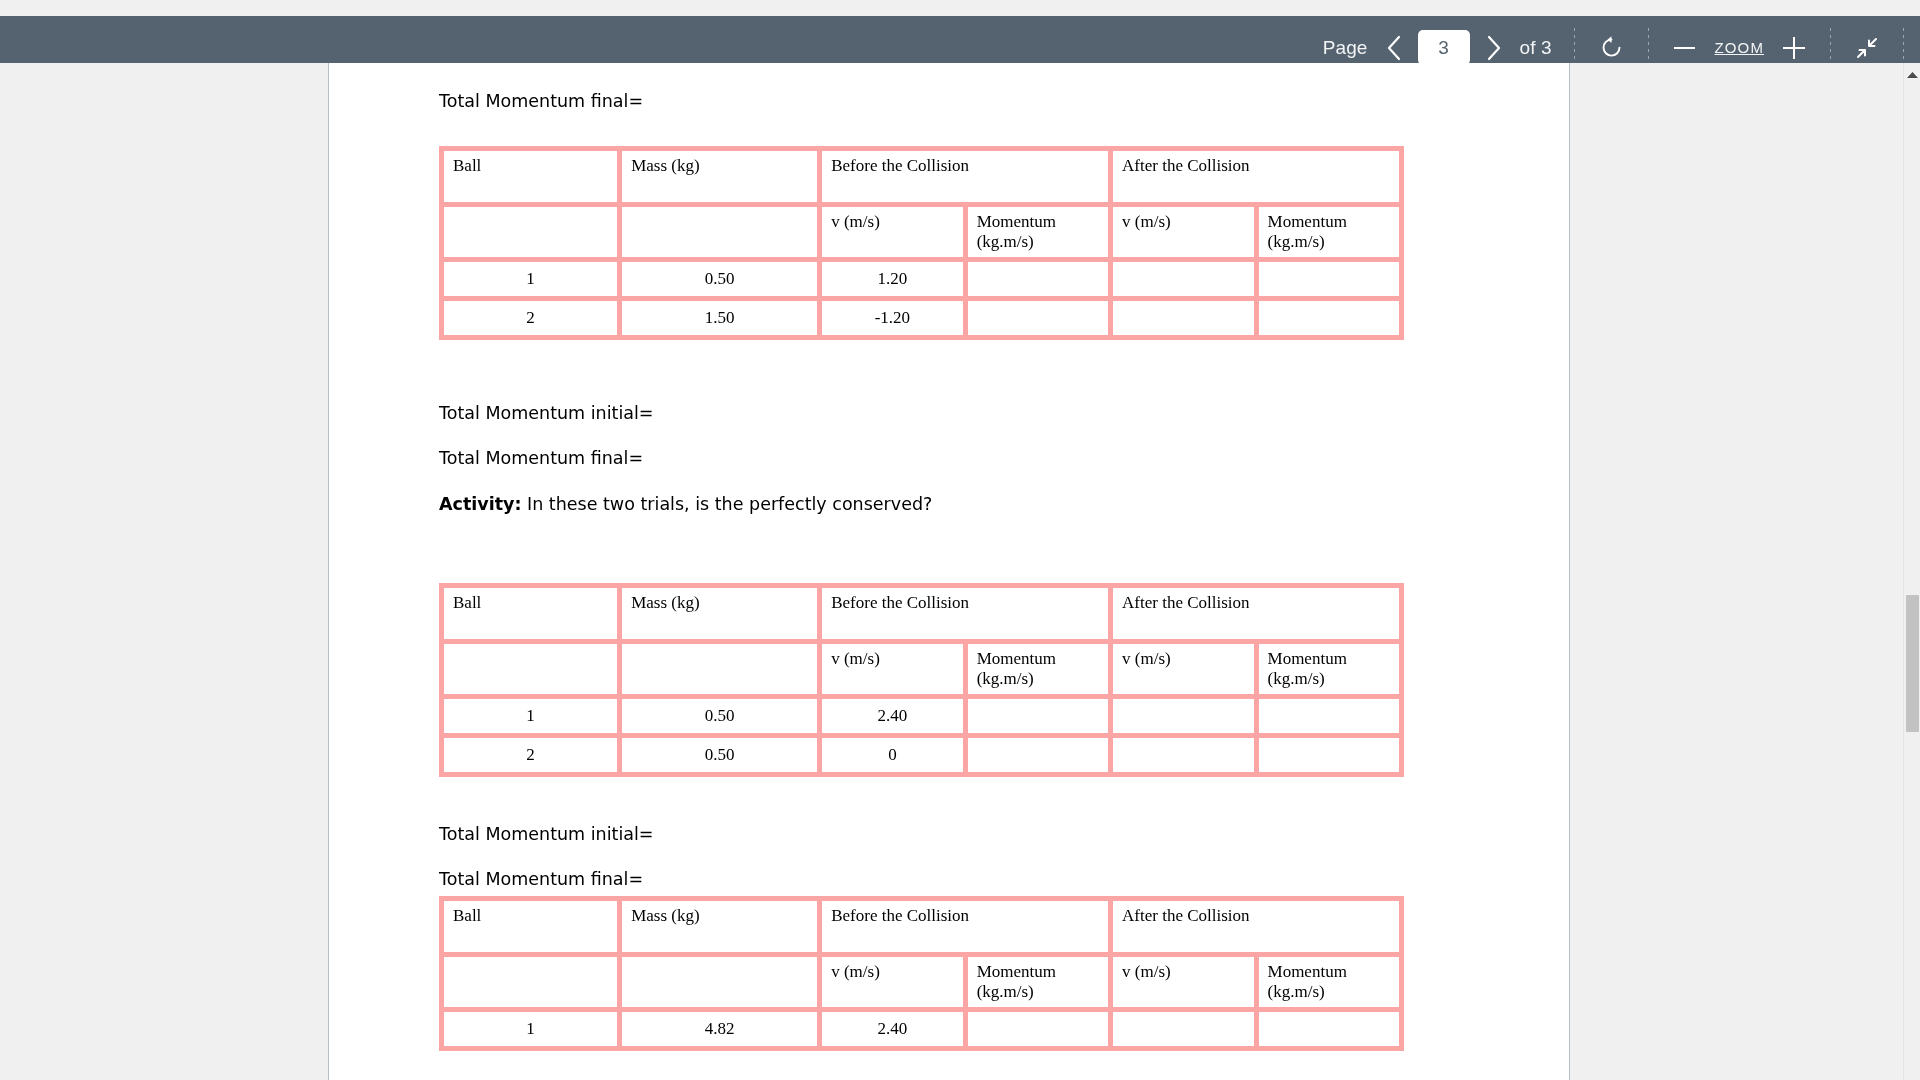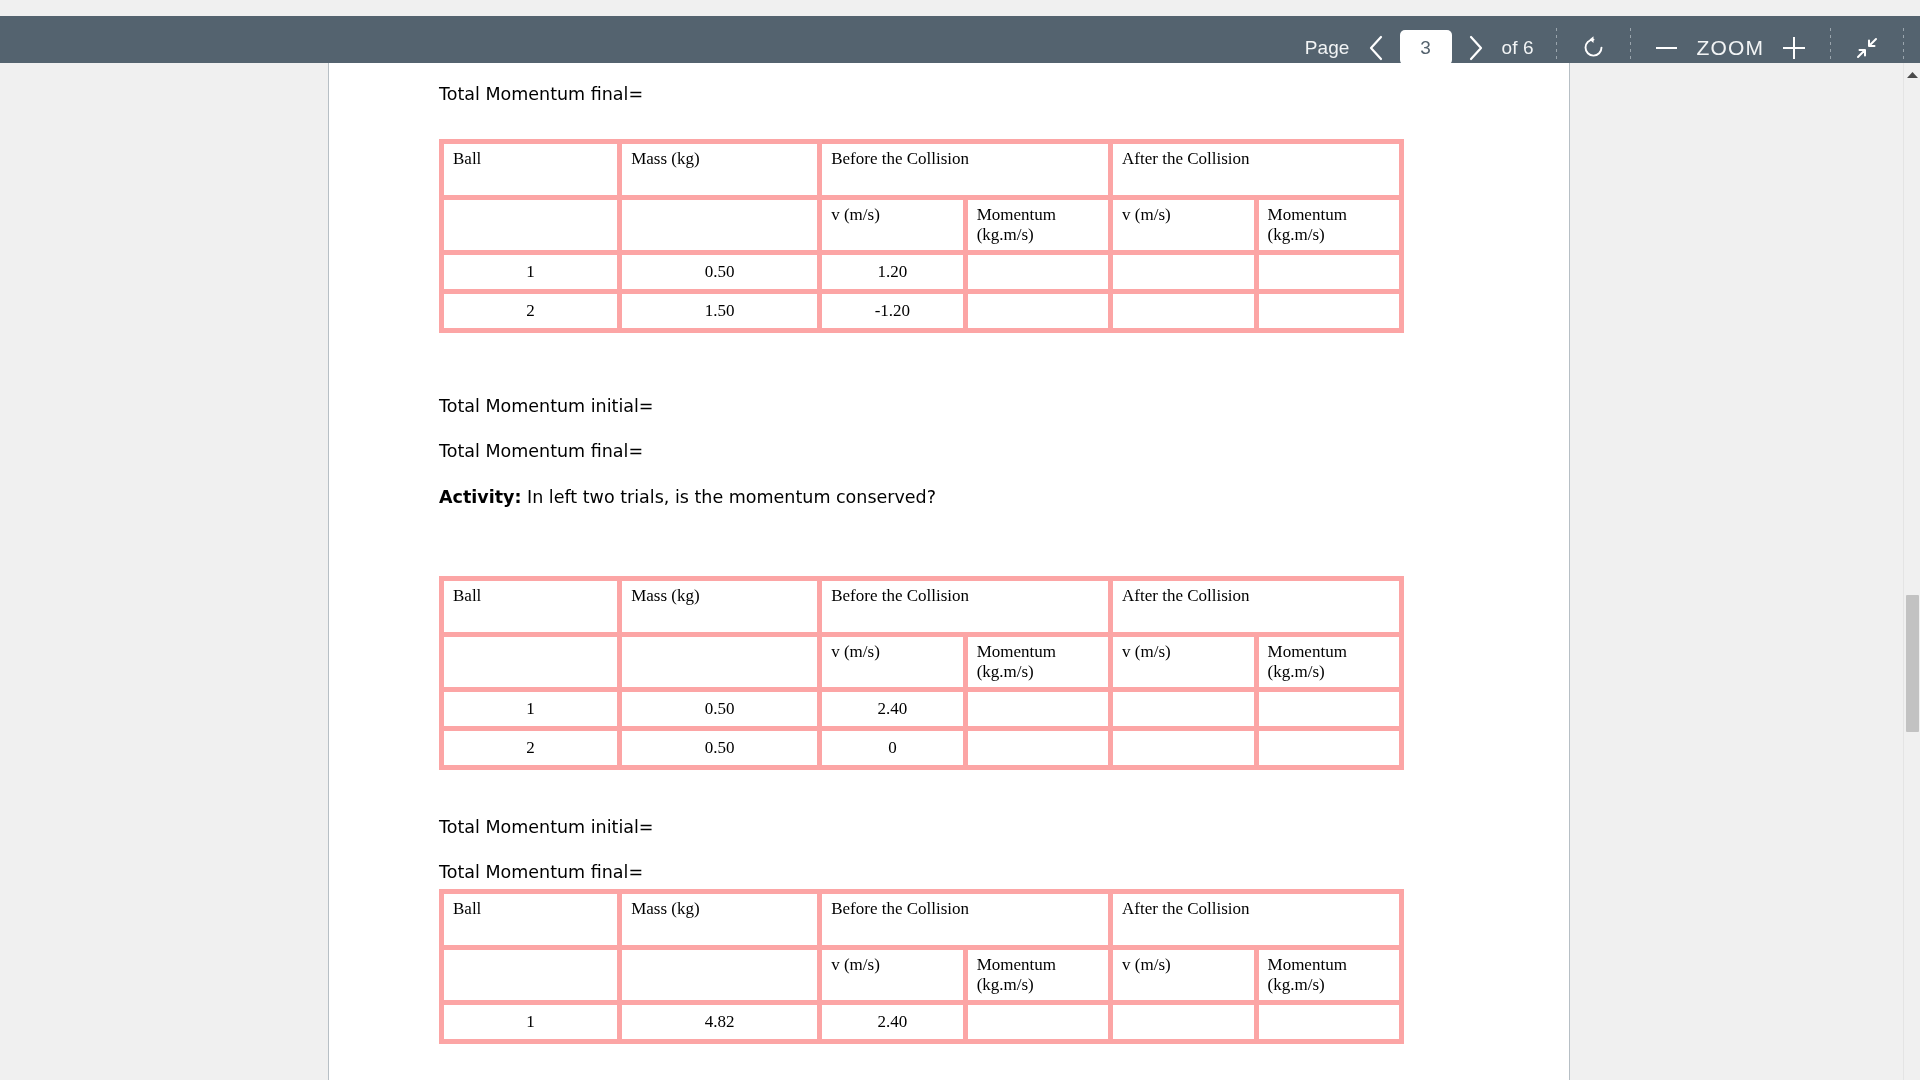--- a/index.html
+++ b/index.html
@@ -42,22 +42,22 @@
     background-image: linear-gradient(to bottom,
       #9aa5ad 0px, #9aa5ad 3px, transparent 3px, transparent 7px);
     background-size: 1px 7px;
   }
   .tb-btn {
     height: 46px; min-width: 40px;
     display: flex; align-items: center; justify-content: center;
     cursor: pointer; padding: 0 8px;
   }
   .zoom-word {
-    font-size: 21px; color: #f2f4f5;
-    letter-spacing: 1.1px; padding: 0 10px; cursor: default;
+    font-size: 15px; color: #f2f4f5;
+    letter-spacing: 1.1px; padding: 0 10px; cursor: default; text-decoration: underline;
   }
   .glyph-minus {
     display: block; width: 21px; height: 2px; background: #ffffff;
   }
   .glyph-plus { position: relative; width: 22px; height: 22px; }
   .glyph-plus::before, .glyph-plus::after {
     content: ""; position: absolute; background: #ffffff;
   }
   .glyph-plus::before { left: 0; top: 10px; width: 22px; height: 2px; }
   .glyph-plus::after { top: 0; left: 10px; height: 22px; width: 2px; }
@@ -69,21 +69,21 @@
     background: #f0f0f0;
     overflow: hidden;
   }
   #page {
     position: absolute; top: 0; left: 328px;
     width: 1242px; min-height: 1017px;
     background: #ffffff;
     border-left: 1px solid #b7bfc5;
     border-right: 1px solid #b7bfc5;
   }
-  #page-inner { padding: 0 0 0 110px; }
+  #page-inner { padding: 7px 0 0 110px; }
 
   
   .doc-line {
     font-family: "DejaVu Sans", sans-serif;
     font-size: 17.5px;
     color: #000000;
     line-height: 1.35;
     white-space: nowrap;
   }
   .doc-line b { font-weight: 700; }
@@ -161,21 +161,21 @@
     <div class="page-box">
       <span>3</span>
     </div>
 
     <div class="tb-arrow">
       <svg width="16" height="26" viewBox="0 0 16 26" aria-hidden="true">
         <path d="M3 2 L13 13 L3 24" fill="none" stroke="#ffffff" stroke-width="2.2" stroke-linecap="round" stroke-linejoin="round"></path>
       </svg>
     </div>
 
-    <span class="tb-label">of 6</span>
+    <span class="tb-label">of 3</span>
   </div>
 
   <div class="tb-sep"></div>
 
   <div class="tb-btn">
     <svg width="25" height="25" viewBox="0 0 25 25" aria-hidden="true">
       <path d="M12.5 4.6 A8 8 0 1 0 20.5 12.6" fill="none" stroke="#ffffff" stroke-width="1.9" stroke-linecap="round"></path>
       <path d="M12.5 1.2 L12.5 7.9 L8.5 4.6 Z" fill="#ffffff"></path>
     </svg>
   </div>
@@ -248,21 +248,21 @@
         </tr>
       </tbody>
         </table>
 
       <div class="sp-4"></div>
 
       <div class="doc-line">Total Momentum initial=</div>
       <div class="sp-3"></div>
       <div class="doc-line">Total Momentum final=</div>
       <div class="sp-3"></div>
-      <div class="doc-line"><b>Activity:</b><span> In left two trials, is the momentum conserved?</span></div>
+      <div class="doc-line"><b>Activity:</b><span> In these two trials, is the perfectly conserved?</span></div>
 
       <div class="sp-4"></div>
 
 
       <div class="sp-6" style="height:4px"></div>
 
       <table class="collision">
         <tbody>
             <tr class="row-head">
           <td class="c-ball">Ball</td>

